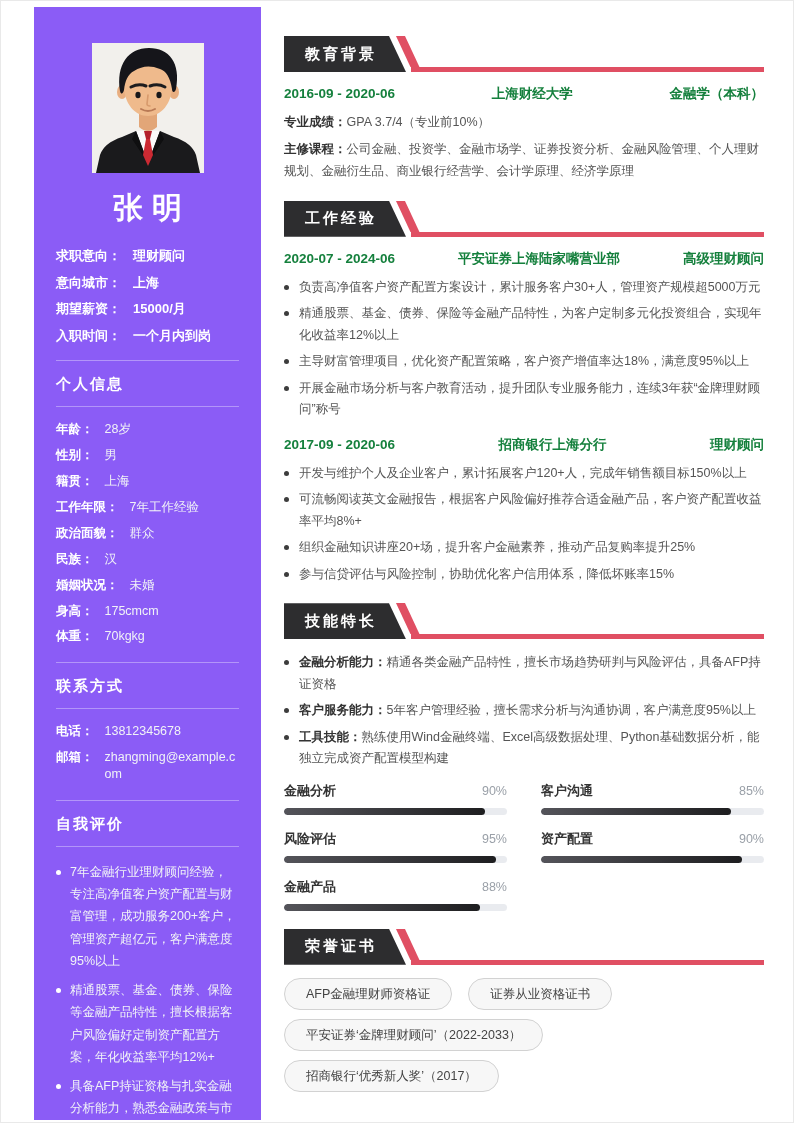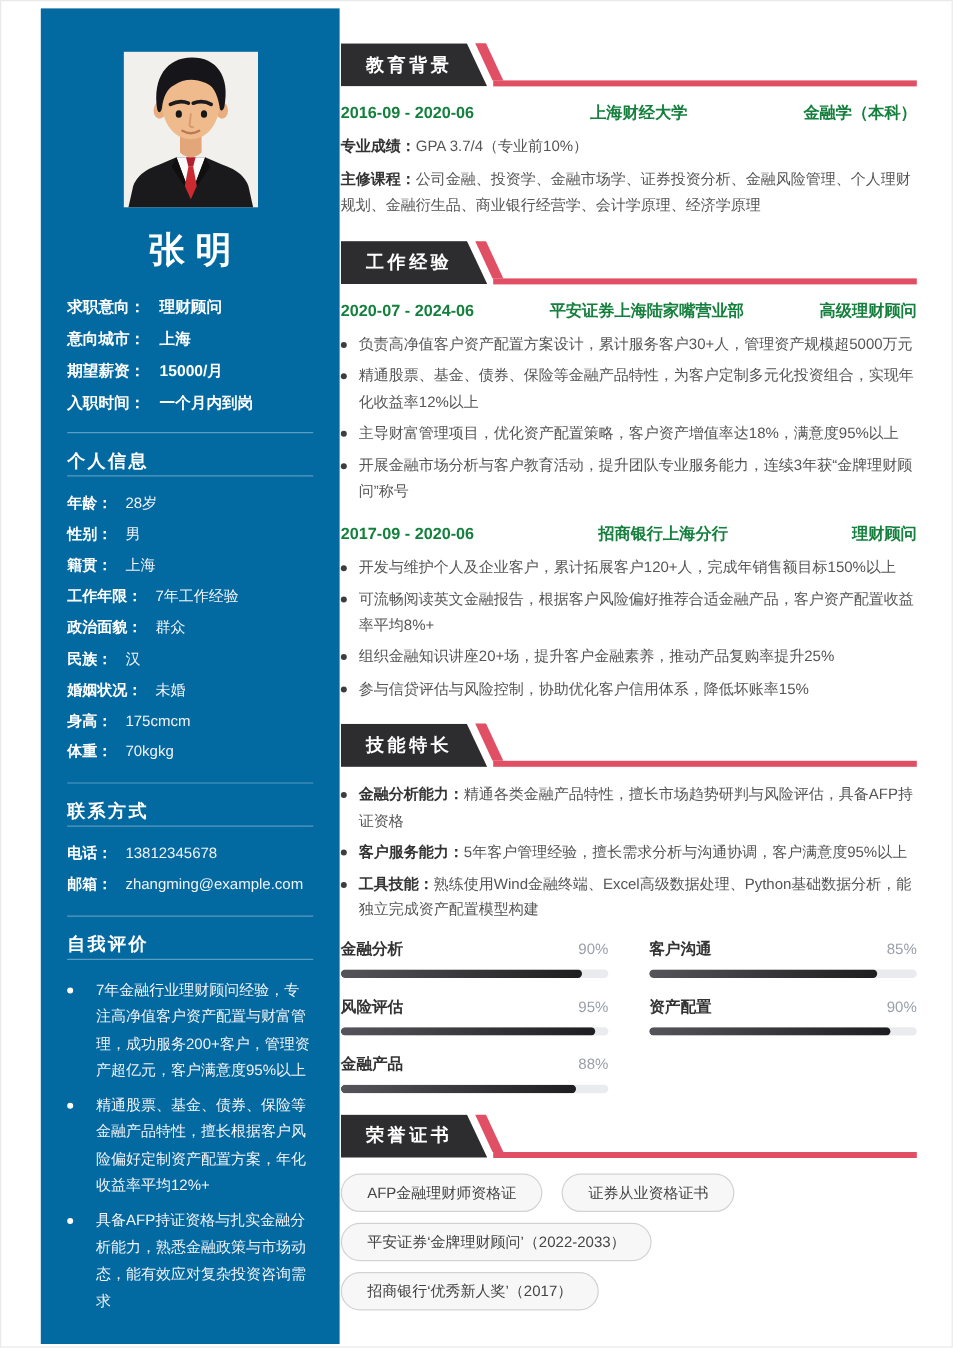--- a/index.html
+++ b/index.html
@@ -7,35 +7,35 @@
   body {
     position: relative;
     background: #ffffff;
     font-family: "Liberation Sans", "DejaVu Sans", sans-serif;
     overflow: hidden;
     border: 1px solid #e9e9e9;
   }
   
   .sidebar {
     position: absolute; left: 33px; top: 6px;
-    width: 249px; height: 1113px;
-    background: #0369a1; color: #fff;
+    width: 227px; height: 1113px;
+    background: #8b5cf6; color: #fff;
     padding: 36px 22px 10px 22px;
     overflow: hidden;
   }
   .photo-frame { width: 112px; height: 130px; margin: 0 auto; display: block; }
   .name { text-align: center; font-size: 30px; font-weight: bold; letter-spacing: 9px; padding-left: 9px; margin-top: 15px; }
   .profile-list { margin-top: 19px; }
   .profile-row { display: flex; gap: 12px; font-size: 13px; font-weight: bold; margin-bottom: 11px; line-height: 1.2; }
   .side-sec { border-top: 1px solid rgba(255,255,255,0.35); margin-top: 17px; padding-top: 14px; }
-  .side-sec-title { font-size: 15px; font-weight: bold; letter-spacing: 2px; padding-bottom: 2px; border-bottom: 1px solid rgba(255,255,255,0.35); margin-bottom: 14px; }
+  .side-sec-title { font-size: 15px; font-weight: bold; letter-spacing: 2px; padding-bottom: 12px; border-bottom: 1px solid rgba(255,255,255,0.35); margin-bottom: 14px; }
   .side-item { display: flex; gap: 11px; font-size: 12.5px; margin-bottom: 9px; line-height: 1.35; }
   .side-item .lbl { font-weight: bold; white-space: nowrap; }
   .side-item .val { color: #f1f3f7; word-break: break-all; }
-  .side-bullet { display: flex; gap: 19px; font-size: 12.5px; line-height: 1.78; margin-bottom: 7px; color: #f1f3f7; }
+  .side-bullet { display: flex; gap: 9px; font-size: 12.5px; line-height: 1.78; margin-bottom: 7px; color: #f1f3f7; }
   .wdot { width: 5px; height: 5px; border-radius: 50%; background: #fff; flex: none; margin-top: 9px; }
   
   .main { position: absolute; left: 260px; top: 6px; width: 503px; padding: 29px 0 0 23px; color: #555; }
   .sec-header { position: relative; height: 36px; margin-bottom: 13px; }
   .sec-tab {
     position: absolute; left: 0; top: 0; bottom: 0; width: 122px;
     background: #2d2d2f; color: #fff;
     clip-path: polygon(0 0, calc(100% - 17px) 0, 100% 100%, 0 100%);
     display: flex; align-items: center; padding-left: 21px;
     font-size: 15px; font-weight: bold; letter-spacing: 3px;

